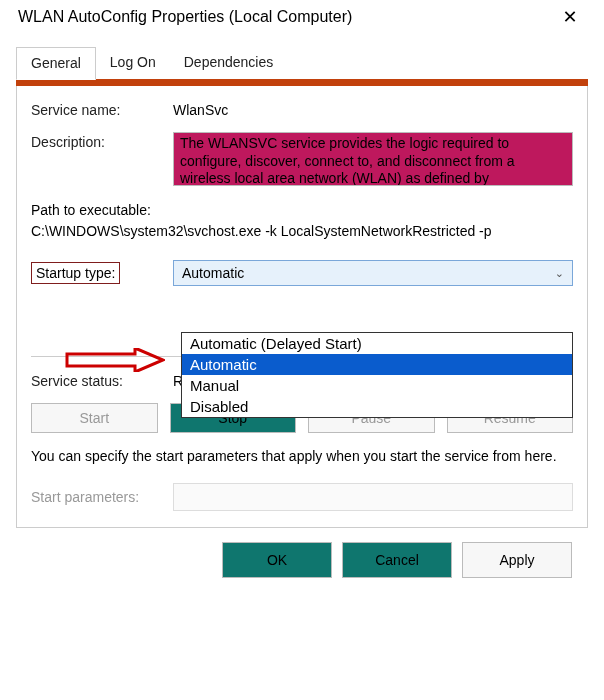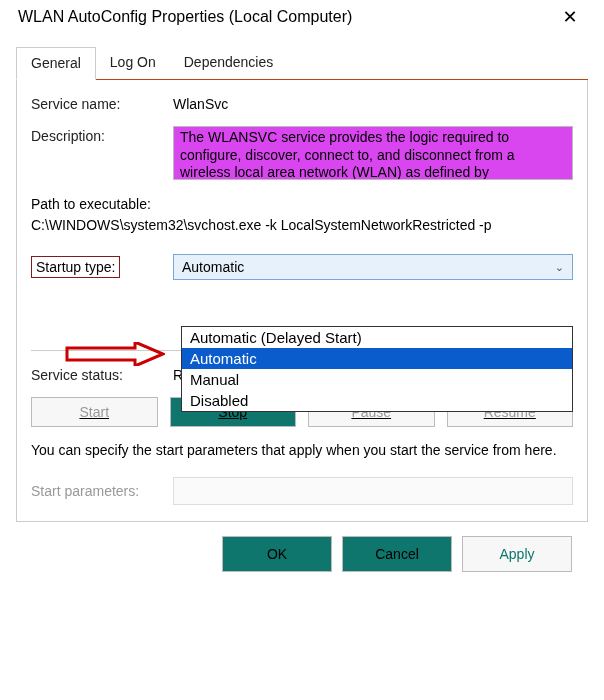--- a/index.html
+++ b/index.html
@@ -27,21 +27,21 @@
     font-size: 18px;
     line-height: 1;
     cursor: default;
   }
   .content {
     padding: 0 16px 12px 16px;
   }
   .tabs {
     display: flex;
     margin-top: 14px;
-    border-bottom: 1px solid #c2410c;
+    border-bottom: 7px solid #c2410c;
   }
   .tab {
     padding: 7px 14px 8px 14px;
     position: relative;
     top: 1px;
     color: #222;
   }
   .tab.active {
     border: 1px solid #ccc;
     border-bottom: 1px solid #fff;
@@ -61,21 +61,21 @@
   .lbl {
     width: 142px;
     flex: 0 0 142px;
     padding-top: 2px;
     color: #222;
   }
   .val { padding-top: 2px; }
   .desc-box {
     flex: 1;
     border: 1px solid #bbb;
-    background: #d946ef;
+    background: #be185d;
     height: 54px;
     padding: 2px 6px;
     overflow: hidden;
     line-height: 1.25;
     font-size: 14px;
   }
   .path-block { margin: 6px 0 18px 0; line-height: 1.5; }
   .startup-row { display:flex; align-items:center; margin-bottom: 4px;}
   .startup-label {
     width: 142px;
@@ -117,21 +117,20 @@
     height: 24px;
     z-index: 11;
   }
   .arrow svg { width:100%; height:100%; }
   .hr { border:none; border-top:1px solid #ccc; margin: 70px 0 14px 0; }
   .status-row { display:flex; margin-bottom: 14px;}
   .btnrow {
     display:flex;
     gap: 12px;
     margin-bottom: 14px;
-    text-decoration: underline;
   }
   .btn {
     flex:1;
     height: 30px;
     border:1px solid #bbb;
     background:#0f766e;
     display:flex;
     align-items:center;
     justify-content:center;
     font-size:14px;
@@ -146,21 +145,21 @@
     border:1px solid #ddd;
     background:#fafafa;
   }
   .footer {
     display:flex;
     justify-content:flex-end;
     gap:10px;
     padding: 14px 16px 0 0;
   }
   .footer .btn { flex:0 0 110px; height:36px;}
-  .footer .btn.disabled { color:#0f766e;}
+  .footer .btn.disabled { color:#000000;}
 </style>
 </head>
 <body>
 
 <div class="titlebar">
   <span>WLAN AutoConfig Properties (Local Computer)</span>
   <span class="close-x">✕</span>
 </div>
 
 <div class="content">

